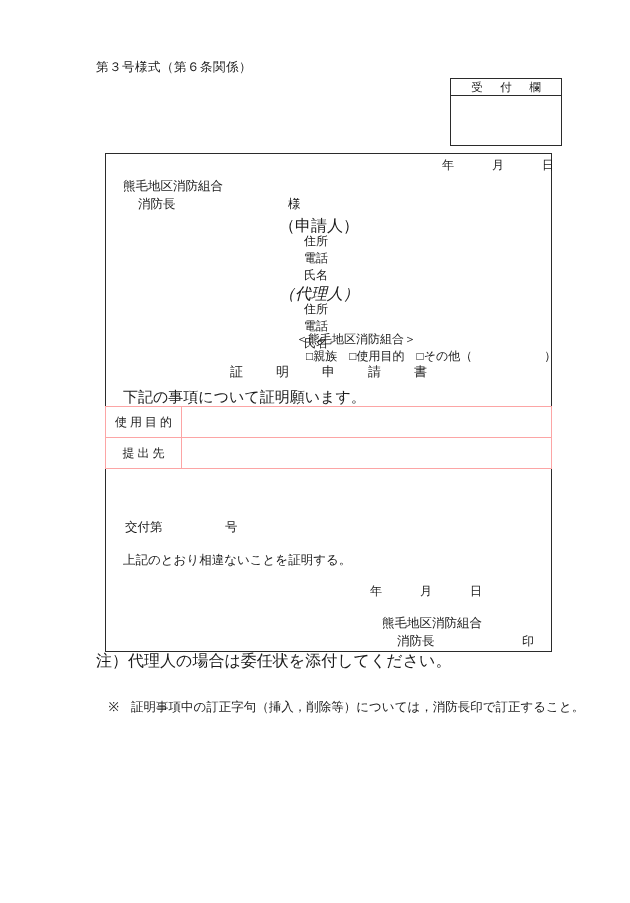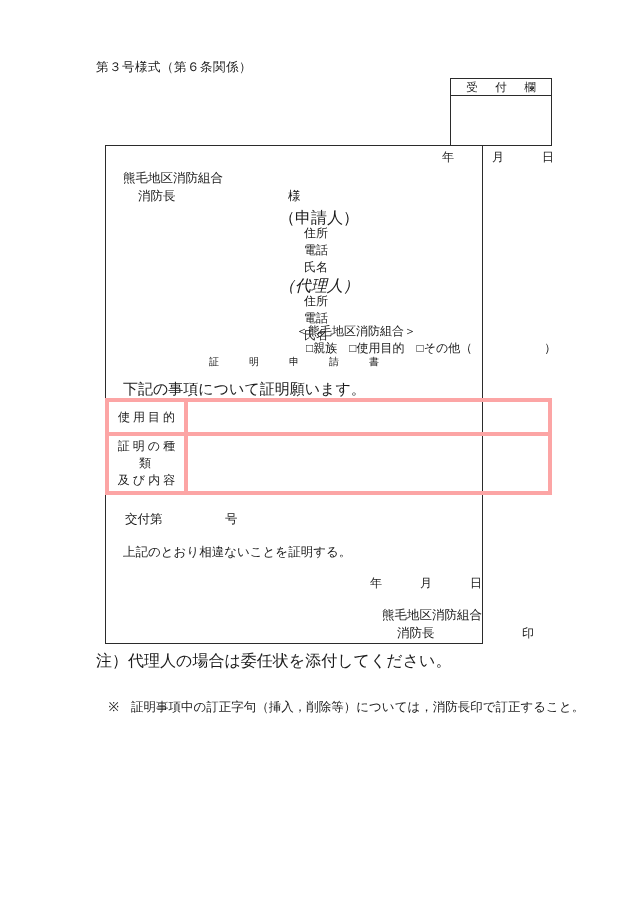--- a/index.html
+++ b/index.html
@@ -30,21 +30,21 @@
     top: 59px;
     font-size: 12.5px;
     letter-spacing: 0.5px;
   }
 
   
   #reception-box {
     position: absolute;
     left: 450px;
     top: 78px;
-    width: 102px;
+    width: 112px;
     height: 68px;
     border: 1px solid #2b2b2b;
     box-sizing: border-box;
   }
   #reception-header {
     height: 17px;
     border-bottom: 1px solid #2b2b2b;
     display: flex;
     align-items: center;
     justify-content: center;
@@ -54,22 +54,22 @@
     box-sizing: border-box;
   }
   #reception-body {
     height: 100%;
   }
 
   
   #main-frame {
     position: absolute;
     left: 105px;
-    top: 145px;
-    width: 378px;
+    top: 153px;
+    width: 447px;
     height: 499px;
     border: 1px solid #2b2b2b;
     box-sizing: border-box;
   }
 
   
   #date-line-top {
     left: 336px;
     top: 3px;
     font-size: 12px;
@@ -83,41 +83,41 @@
   .party-field { font-size: 12px; }
 
   #relation-head { font-size: 12px; }
   #relation-options { font-size: 12px; }
 
   #doc-title {
     left: 0;
     right: 0;
     top: 209px;
     text-align: center;
-    font-size: 10px;
+    font-size: 13px;
     letter-spacing: 10px;
     text-indent: 10px;
   }
   #request-sentence {
     left: 17px;
     top: 234px;
     font-size: 15px;
   }
 
   
   #info-table {
     position: absolute;
     left: -1px;
     top: 252px;
     width: 447px;
     border-collapse: collapse;
     table-layout: fixed;
   }
   #info-table td {
-    border: 4px solid #fca5a5;
+    border: 1px solid #fca5a5;
     padding: 0;
     vertical-align: middle;
   }
   #info-table td.label {
     width: 75px;
     text-align: center;
     font-size: 12px;
     line-height: 17px;
     padding: 2px 0;
   }
@@ -182,24 +182,23 @@
     <div class="abs" id="request-sentence">下記の事項について証明願います。</div>
 
     <table id="info-table">
       <tbody>
         <tr class="r1">
           <td class="label">
             <span class="l1">使用目的</span>
           </td>
           <td class="value"></td>
         </tr>
-        <tr class="r3">
+        <tr class="r2">
           <td class="label">
-            <span class="l1">証明の種類</span>
-            <span class="l2">及び内容</span>
+            <span class="l1">提出先</span>
           </td>
           <td class="value"></td>
         </tr>
       </tbody>
     </table>
 
     <div class="abs" id="issue-number">交付第　　　　　号</div>
     <div class="abs" id="certify-sentence">上記のとおり相違ないことを証明する。</div>
     <div class="abs" id="date-line-bottom">年　　　月　　　日</div>
     <div class="abs" id="signer-org">熊毛地区消防組合</div>

